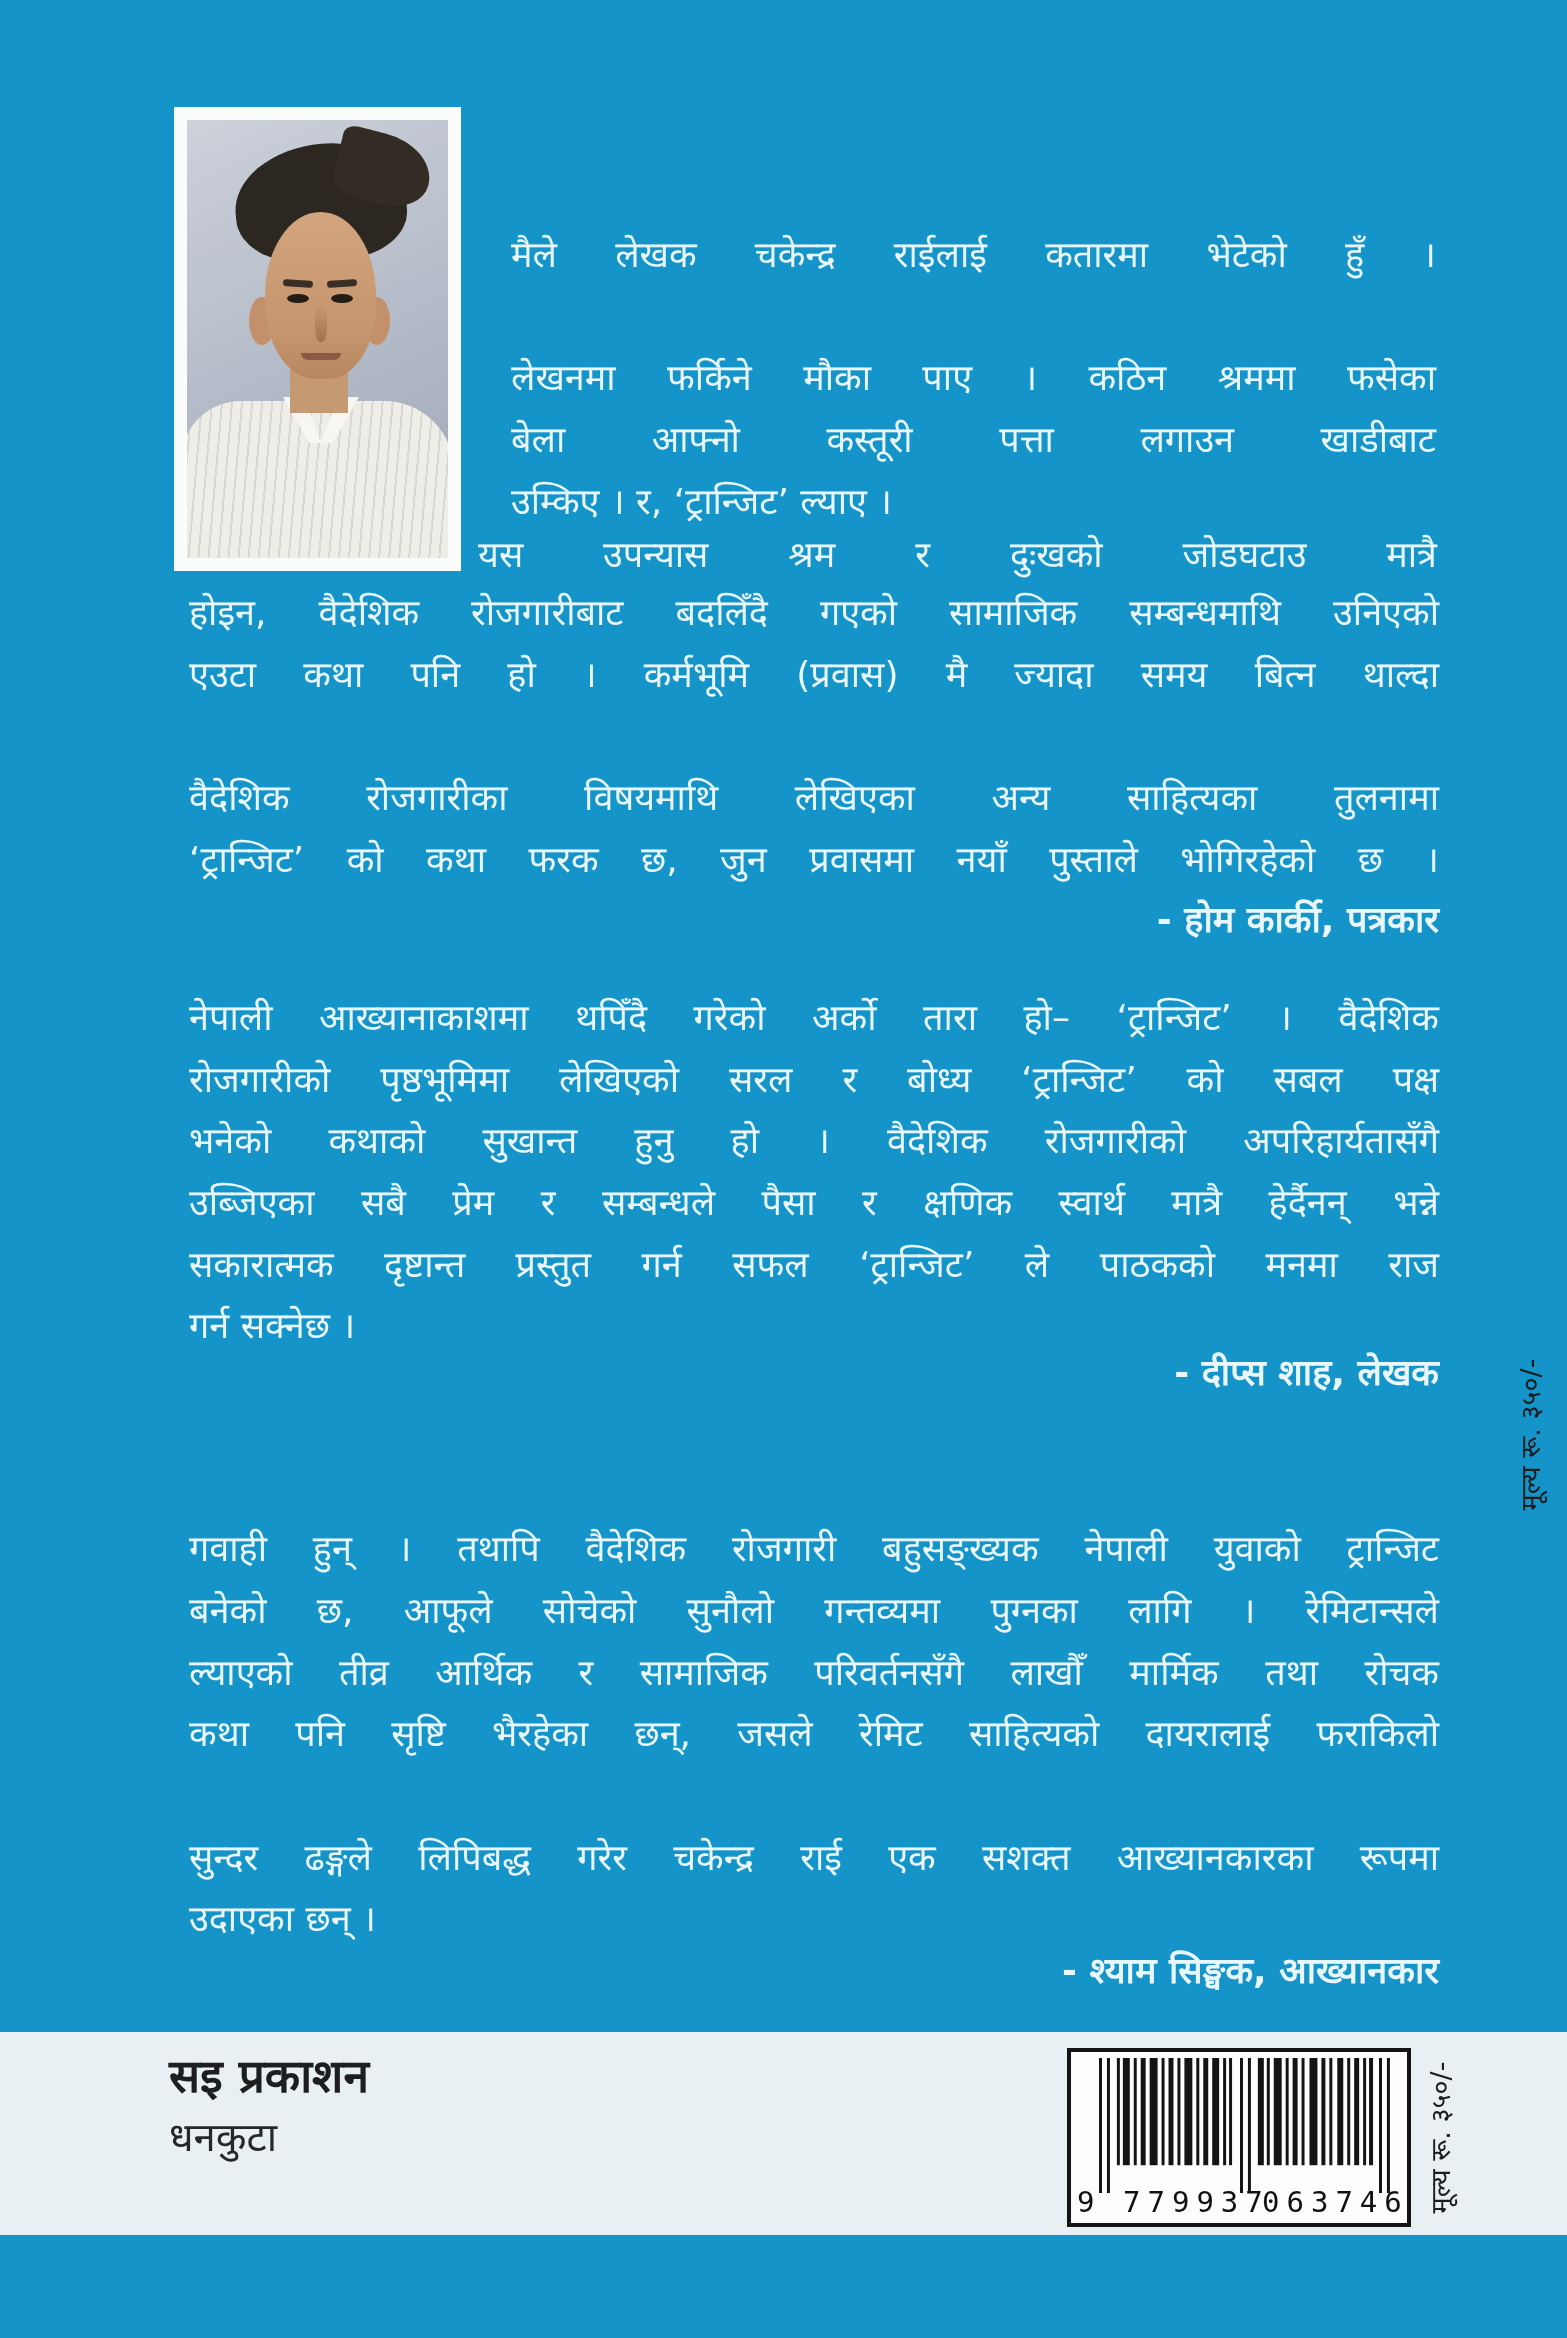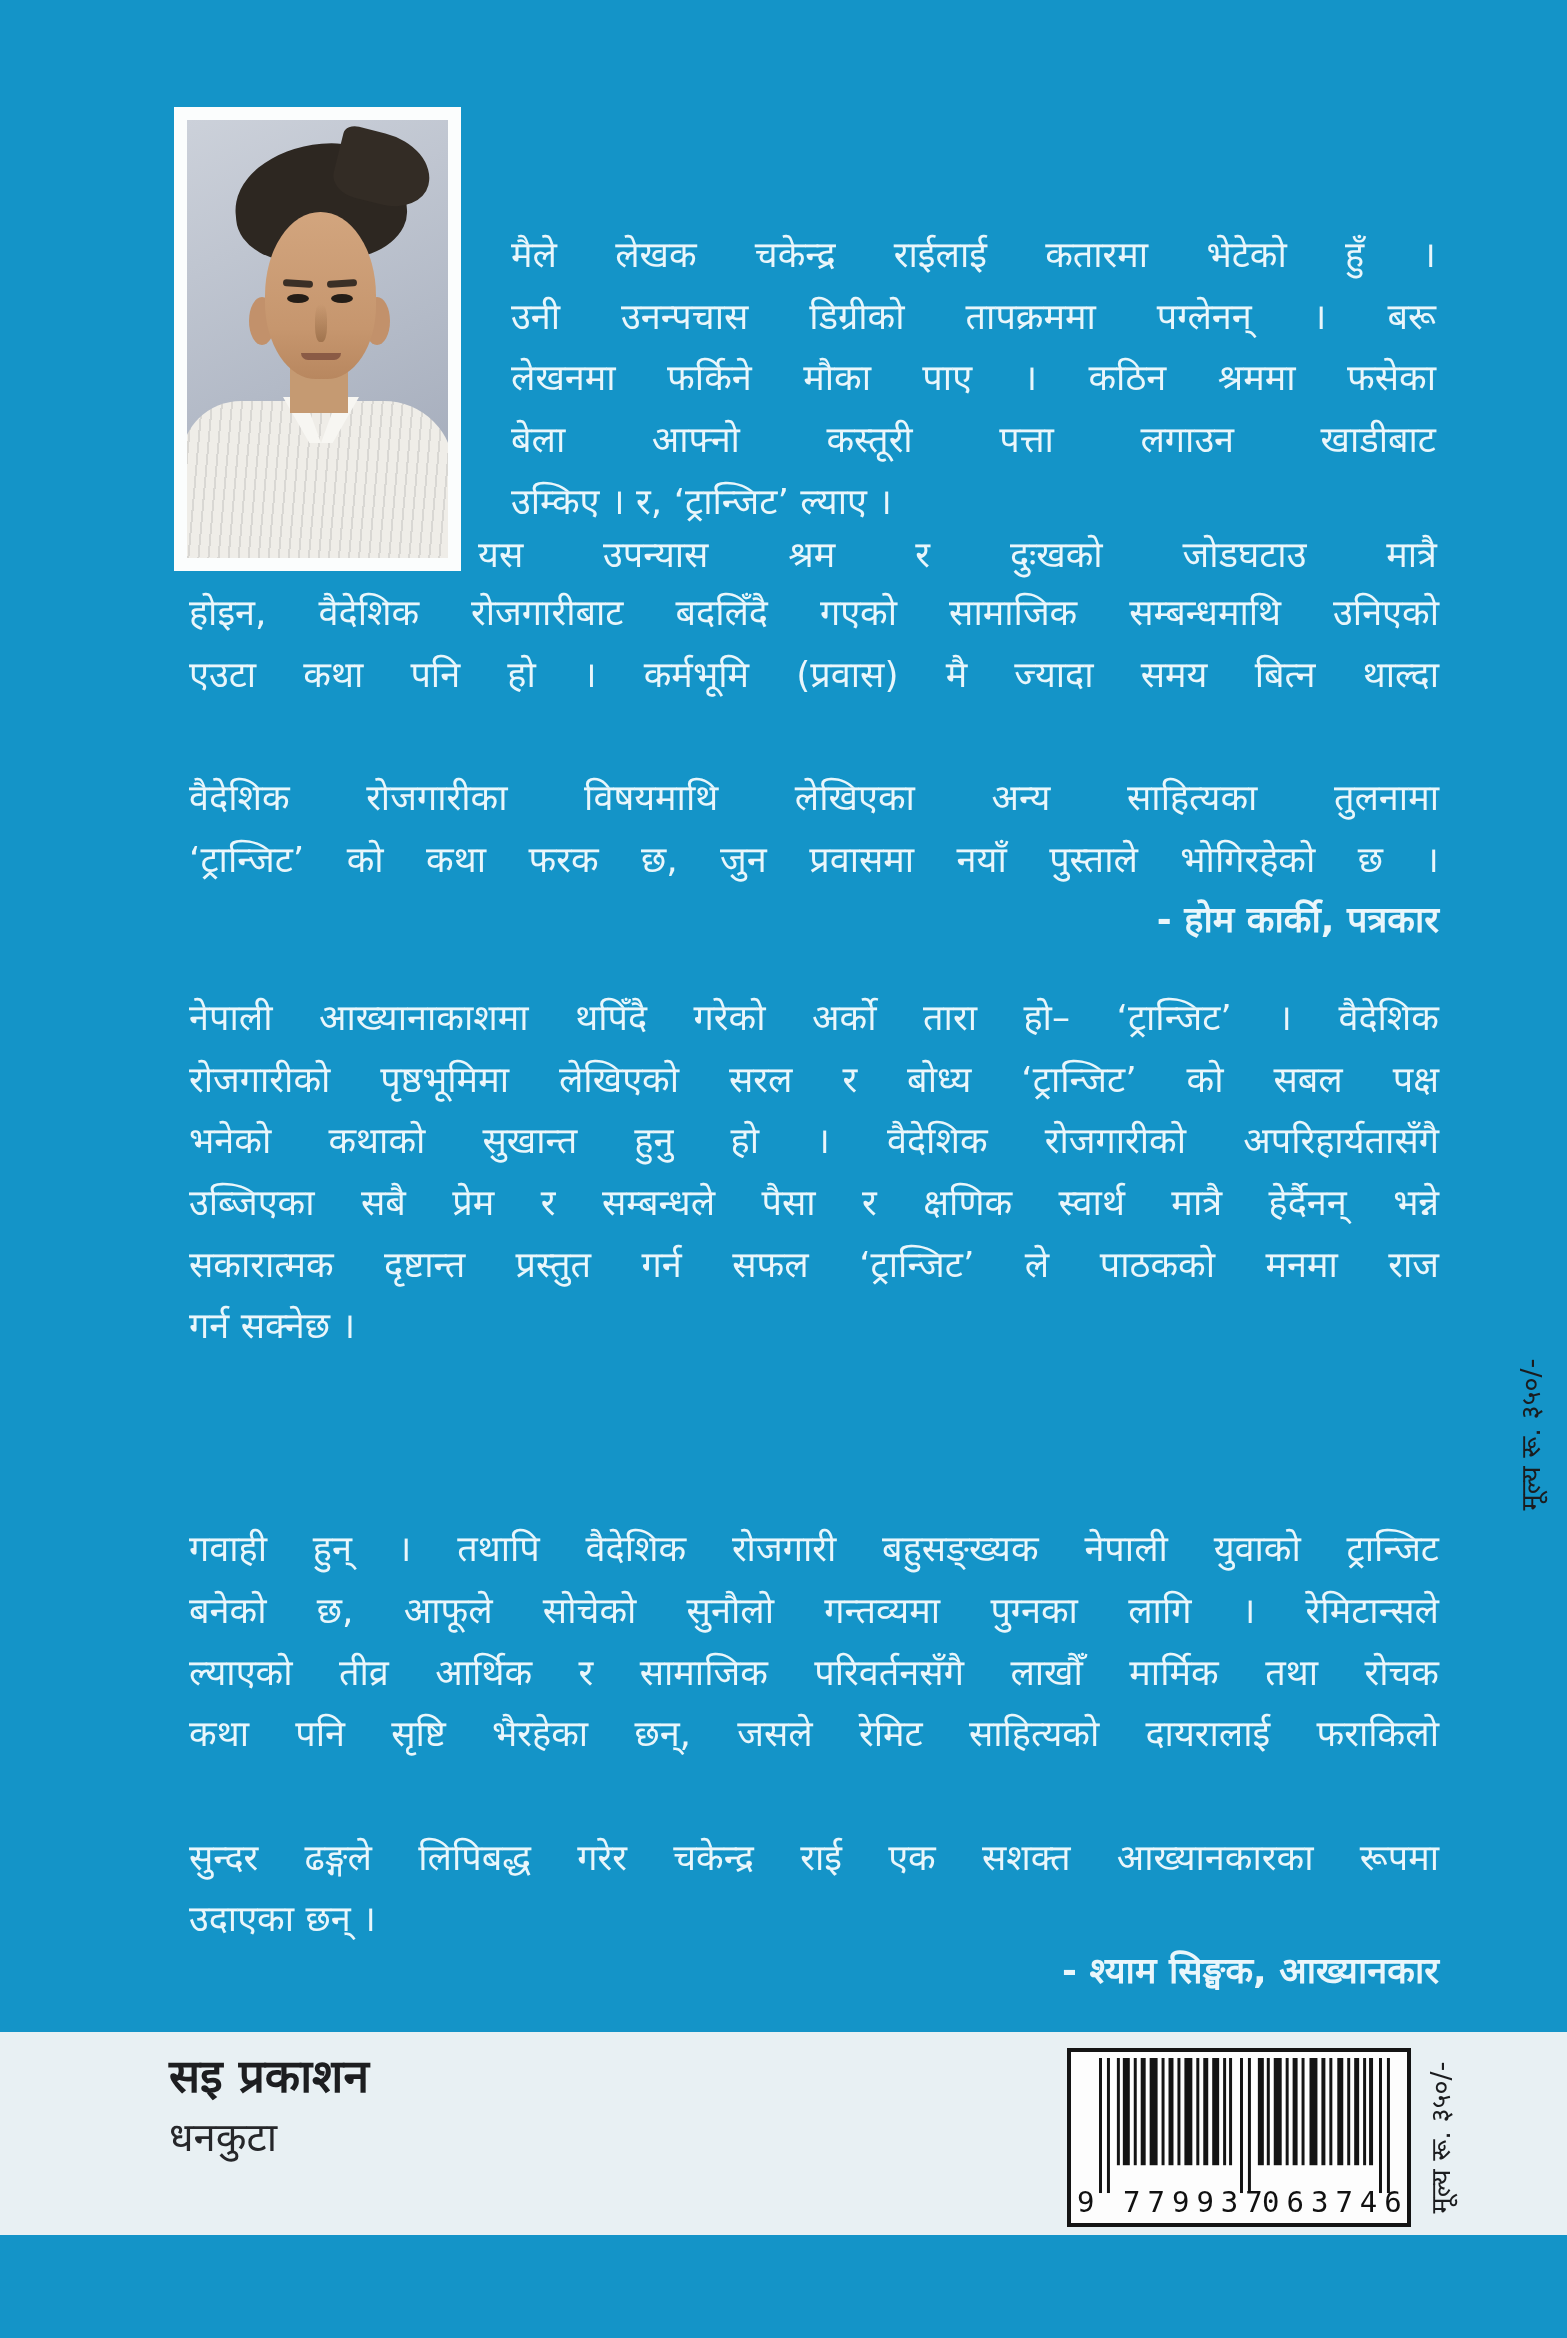--- a/index.html
+++ b/index.html
@@ -132,37 +132,37 @@
         <div class="brow-r"></div>
         <div class="eye-l"></div>
         <div class="eye-r"></div>
         <div class="nose"></div>
         <div class="mouth"></div>
       </div>
     </div>
   </div>
 
   <div class="bl j" style="left:511px;top:227px;width:925px">मैले लेखक चकेन्द्र राईलाई कतारमा भेटेको हुँ ।</div>
-  <div class="bl j" style="left:511px;top:289px;width:925px">उनी उनन्पचास डिग्रीको तापक्रममा पग्लेनन् । बरू</div>
   <div class="bl j" style="left:511px;top:350px;width:925px">लेखनमा फर्किने मौका पाए । कठिन श्रममा फसेका</div>
   <div class="bl j" style="left:511px;top:412px;width:925px">बेला आफ्नो कस्तूरी पत्ता लगाउन खाडीबाट</div>
   <div class="bl" style="left:511px;top:474px;width:925px">उम्किए । र, ‘ट्रान्जिट’ ल्याए ।</div>
   <div class="bl j" style="left:478px;top:527px;width:959px">यस उपन्यास श्रम र दुःखको जोडघटाउ मात्रै</div>
   <div class="bl j" style="left:189px;top:585px;width:1250px">होइन, वैदेशिक रोजगारीबाट बदलिँदै गएको सामाजिक सम्बन्धमाथि उनिएको</div>
   <div class="bl j" style="left:189px;top:647px;width:1250px">एउटा कथा पनि हो । कर्मभूमि (प्रवास) मै ज्यादा समय बित्न थाल्दा</div>
   <div class="bl j" style="left:189px;top:770px;width:1250px">वैदेशिक रोजगारीका विषयमाथि लेखिएका अन्य साहित्यका तुलनामा</div>
   <div class="bl j" style="left:189px;top:832px;width:1250px">‘ट्रान्जिट’ को कथा फरक छ, जुन प्रवासमा नयाँ पुस्ताले भोगिरहेको छ ।</div>
   <div class="bl a" style="left:189px;top:892px;width:1250px">- होम कार्की, पत्रकार</div>
 
   <div class="bl j" style="left:189px;top:990px;width:1250px">नेपाली आख्यानाकाशमा थपिँदै गरेको अर्को तारा हो– ‘ट्रान्जिट’ । वैदेशिक</div>
   <div class="bl j" style="left:189px;top:1052px;width:1250px">रोजगारीको पृष्ठभूमिमा लेखिएको सरल र बोध्य ‘ट्रान्जिट’ को सबल पक्ष</div>
   <div class="bl j" style="left:189px;top:1113px;width:1250px">भनेको कथाको सुखान्त हुनु हो । वैदेशिक रोजगारीको अपरिहार्यतासँगै</div>
   <div class="bl j" style="left:189px;top:1175px;width:1250px">उब्जिएका सबै प्रेम र सम्बन्धले पैसा र क्षणिक स्वार्थ मात्रै हेर्दैनन् भन्ने</div>
   <div class="bl j" style="left:189px;top:1237px;width:1250px">सकारात्मक दृष्टान्त प्रस्तुत गर्न सफल ‘ट्रान्जिट’ ले पाठकको मनमा राज</div>
   <div class="bl" style="left:189px;top:1298px;width:1250px">गर्न सक्नेछ ।</div>
+  <div class="bl a" style="left:189px;top:1345px;width:1250px">- दीप्स शाह, लेखक</div>
 
   <div class="bl j" style="left:189px;top:1521px;width:1250px">गवाही हुन् । तथापि वैदेशिक रोजगारी बहुसङ्ख्यक नेपाली युवाको ट्रान्जिट</div>
   <div class="bl j" style="left:189px;top:1583px;width:1250px">बनेको छ, आफूले सोचेको सुनौलो गन्तव्यमा पुग्नका लागि । रेमिटान्सले</div>
   <div class="bl j" style="left:189px;top:1645px;width:1250px">ल्याएको तीव्र आर्थिक र सामाजिक परिवर्तनसँगै लाखौँ मार्मिक तथा रोचक</div>
   <div class="bl j" style="left:189px;top:1706px;width:1250px">कथा पनि सृष्टि भैरहेका छन्, जसले रेमिट साहित्यको दायरालाई फराकिलो</div>
   <div class="bl j" style="left:189px;top:1830px;width:1250px">सुन्दर ढङ्गले लिपिबद्ध गरेर चकेन्द्र राई एक सशक्त आख्यानकारका रूपमा</div>
   <div class="bl" style="left:189px;top:1891px;width:1250px">उदाएका छन् ।</div>
   <div class="bl a" style="left:189px;top:1943px;width:1250px">- श्याम सिङ्घक, आख्यानकार</div>
 
   <div class="vwrap vwrap-edge">

